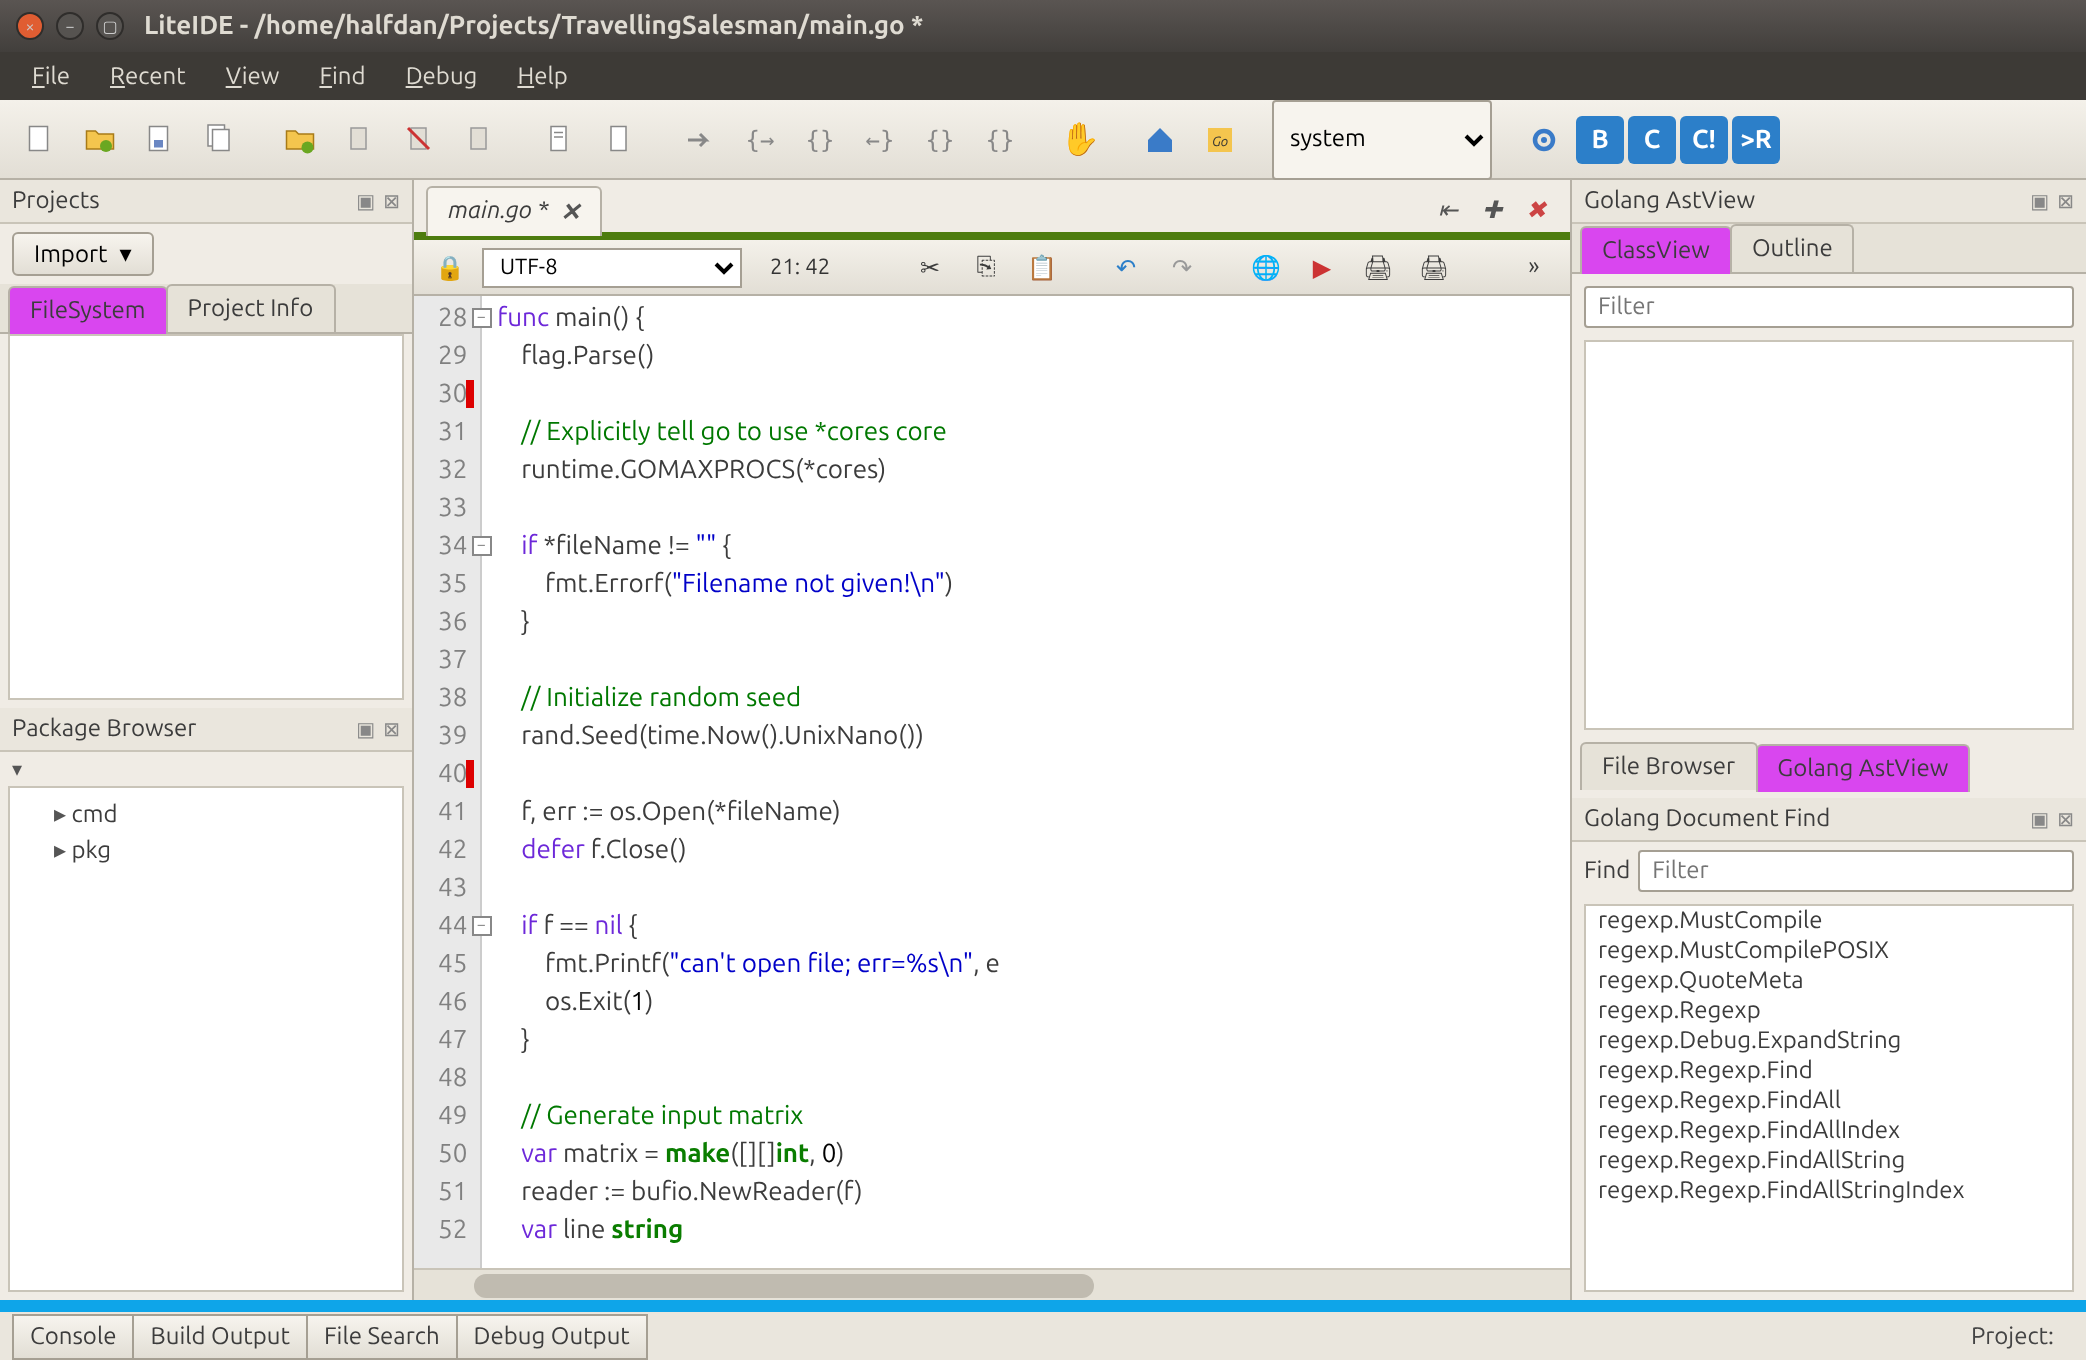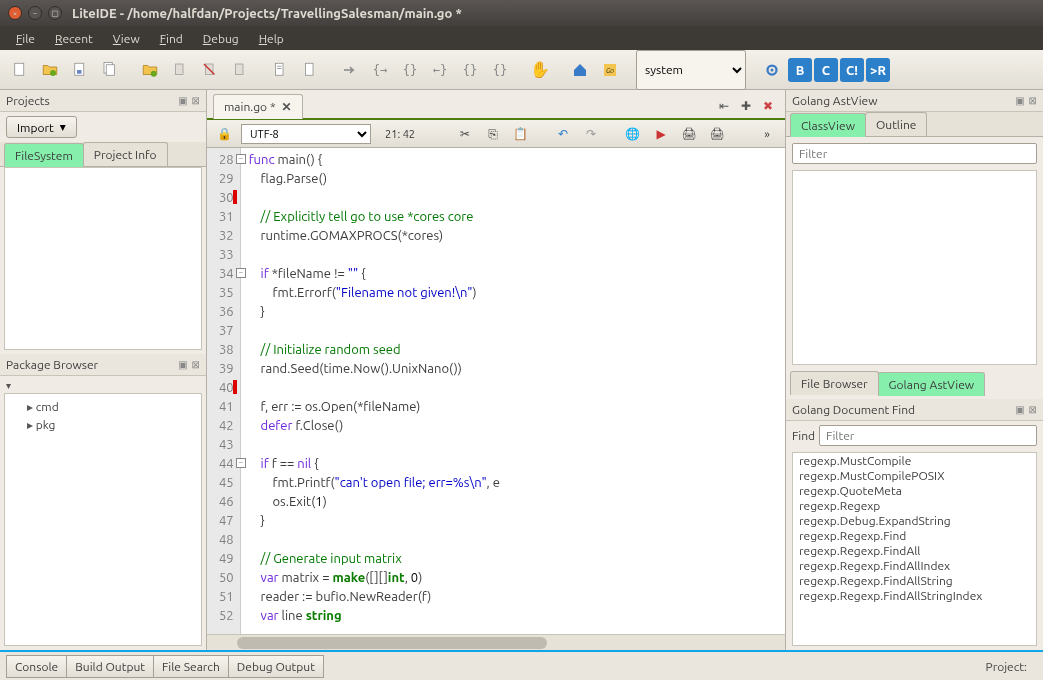--- a/index.html
+++ b/index.html
@@ -23,28 +23,28 @@
 
 .main-area { display: flex; height: calc(100% - 26px - 24px - 40px - 30px); }
 
 
 .left-panel { width: 207px; display: flex; flex-direction: column; border-right: 1px solid #b6b1a6; }
 .panel-header { background: #eae6dd; padding: 4px 6px; font-size: 12px; border-bottom: 1px solid #c9c4b8; display: flex; align-items: center; justify-content: space-between; }
 .panel-header .icons { display: flex; gap: 4px; font-size: 10px; color: #888; }
 .import-btn { margin: 4px 6px; padding: 3px 10px; background: linear-gradient(#f7f4ee, #e2ded5); border: 1px solid #a59f93; border-radius: 3px; cursor: pointer; display: inline-flex; align-items: center; gap: 6px; font-size: 12px; }
 .tab-strip { display: flex; border-bottom: 1px solid #b6b1a6; padding-left: 4px; background: #e6e2d8; }
 .tab { padding: 5px 10px; border: 1px solid #b6b1a6; border-bottom: none; margin-right: -1px; background: #e6e2d8; cursor: pointer; border-radius: 3px 3px 0 0; font-size:12px;}
-.tab.active { background: #86efac; position: relative; top: 1px; }
+.tab.active { background: #d946ef; position: relative; top: 1px; }
 .panel-body { flex: 1; background: #fff; border: 1px solid #c9c4b8; margin: 0 4px 4px 4px; overflow: auto; font-size: 12px; padding: 4px;}
 .tree-item { padding: 2px 4px 2px 18px; cursor: pointer; }
 .tree-item::before { content: "▸ "; color: #555; }
 
 
 .center { flex: 1; display: flex; flex-direction: column; min-width: 0; }
-.editor-tabs { display: flex; align-items: center; background: #f0ece5; border-bottom: 2px solid #4d7c0f; padding: 4px 6px 0 6px; height: 30px;}
+.editor-tabs { display: flex; align-items: center; background: #f0ece5; border-bottom: 4px solid #4d7c0f; padding: 4px 6px 0 6px; height: 30px; font-style: italic;}
 .editor-tab { padding: 5px 10px; border: 1px solid #b6b1a6; border-bottom: none; background: #f7f4ee; border-radius: 3px 3px 0 0; display: flex; align-items: center; gap: 6px; font-size: 12px; }
 .editor-tab .close-x { cursor: pointer; font-weight: bold; color: #555; }
 .editor-tabs .spacer { flex: 1; }
 .editor-tabs .tb-icon { width: 22px; height: 22px; display:flex; align-items:center; justify-content:center; cursor:pointer; color:#555;}
 .editor-sub-toolbar { display: flex; align-items: center; background: linear-gradient(#f4f1ea, #e2ded5); border-bottom: 1px solid #b6b1a6; padding: 2px 6px; gap: 4px; height: 28px;}
 .editor-sub-toolbar select { height: 20px; font-size: 11px; border: 1px solid #a59f93; background: #fff; padding: 0 4px;}
 .editor-sub-toolbar .cursor-pos { padding: 0 10px; font-size: 11px; color: #333; }
 .editor-sub-toolbar .stb-icon { width: 24px; height: 24px; display:flex; align-items:center; justify-content:center; cursor:pointer;}
 
 .editor-body { flex: 1; display: flex; background: #fff; overflow: hidden; font-family: "DejaVu Sans Mono", "Consolas", monospace; font-size: 13px; line-height: 19px;}
@@ -68,21 +68,21 @@
 .filter-input { width: calc(100% - 12px); margin: 6px; padding: 3px 6px; border: 1px solid #a59f93; border-radius: 2px; font-size: 12px; color: #888; }
 .rp-box { flex:1; margin: 0 6px 6px 6px; border: 1px solid #c9c4b8; background: #fff; min-height: 110px;}
 .rp-tabs-bottom { display: flex; padding: 0 4px 4px 4px; gap: 0; }
 .rp-tabs-bottom .tab { font-size: 12px; }
 .rp-list { flex:1; margin: 2px 6px 4px 6px; border: 1px solid #c9c4b8; background: #fff; overflow-y: auto; font-size: 12px;}
 .rp-list .item { padding: 1px 6px; cursor: pointer; white-space: nowrap; overflow: hidden; text-overflow: ellipsis; }
 .find-row { display:flex; align-items:center; padding: 4px 6px; gap:4px;}
 .find-row input { flex:1; padding:3px 6px; border:1px solid #a59f93; border-radius:2px; font-size:12px; color:#888;}
 
 
-.statusbar { height: 30px; background: #eae6dd; border-top: 2px solid #0ea5e9; display: flex; align-items: center; padding: 0 6px; gap: 0; }
+.statusbar { height: 30px; background: #eae6dd; border-top: 6px solid #0ea5e9; display: flex; align-items: center; padding: 0 6px; gap: 0; }
 .statusbar .sb-btn { padding: 4px 8px; border: 1px solid #a59f93; background: linear-gradient(#f7f4ee, #e2ded5); cursor: pointer; font-size: 12px; margin-right:-1px;}
 .statusbar .spacer { flex: 1; }
 .statusbar .project-label { padding: 0 10px; font-size: 12px; color: #444; }
 
 svg { width: 18px; height: 18px; }
 </style>
 </head>
 <body>
 
 <div class="titlebar">

